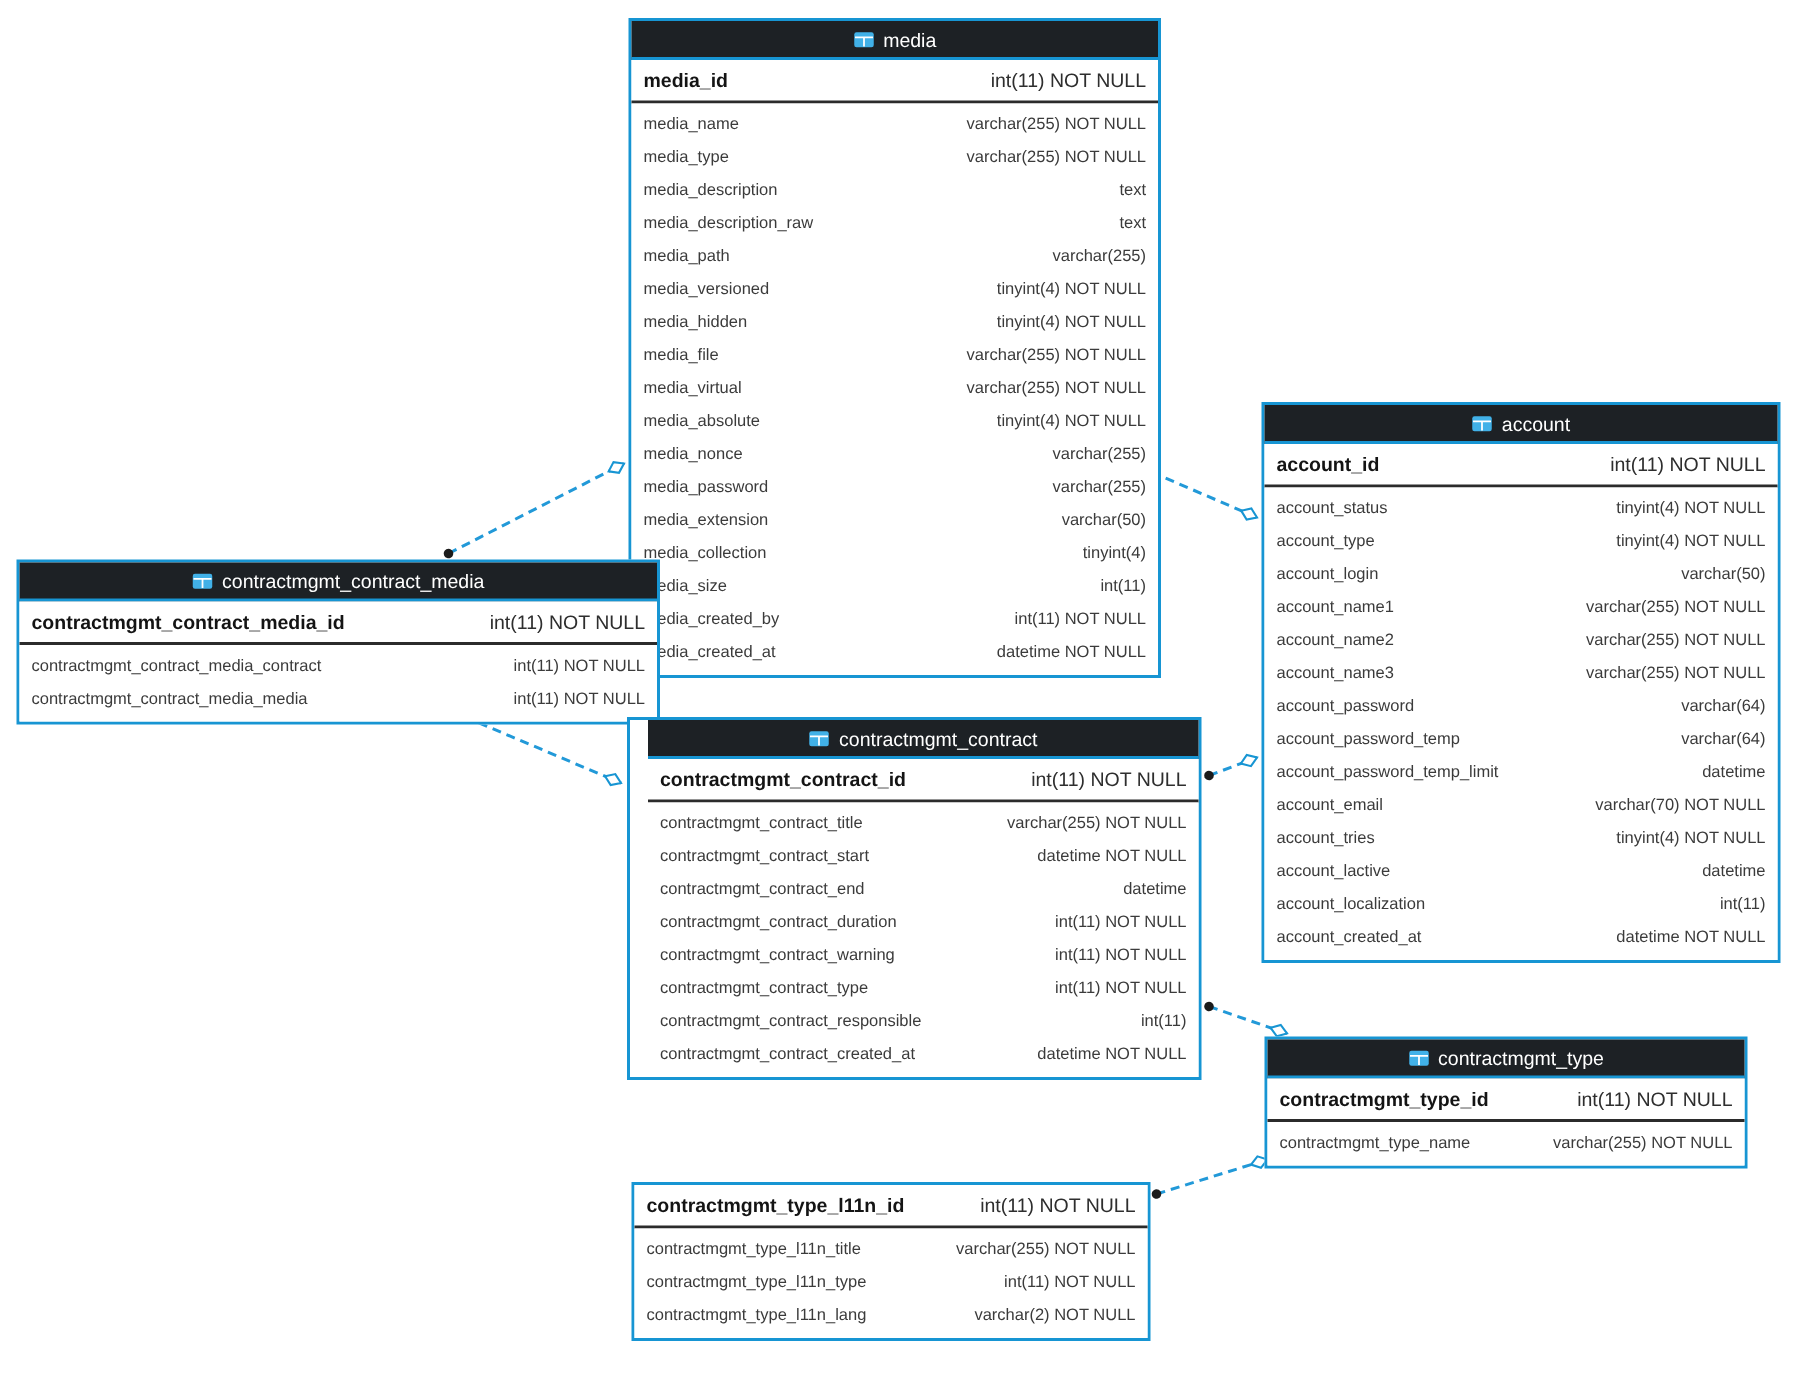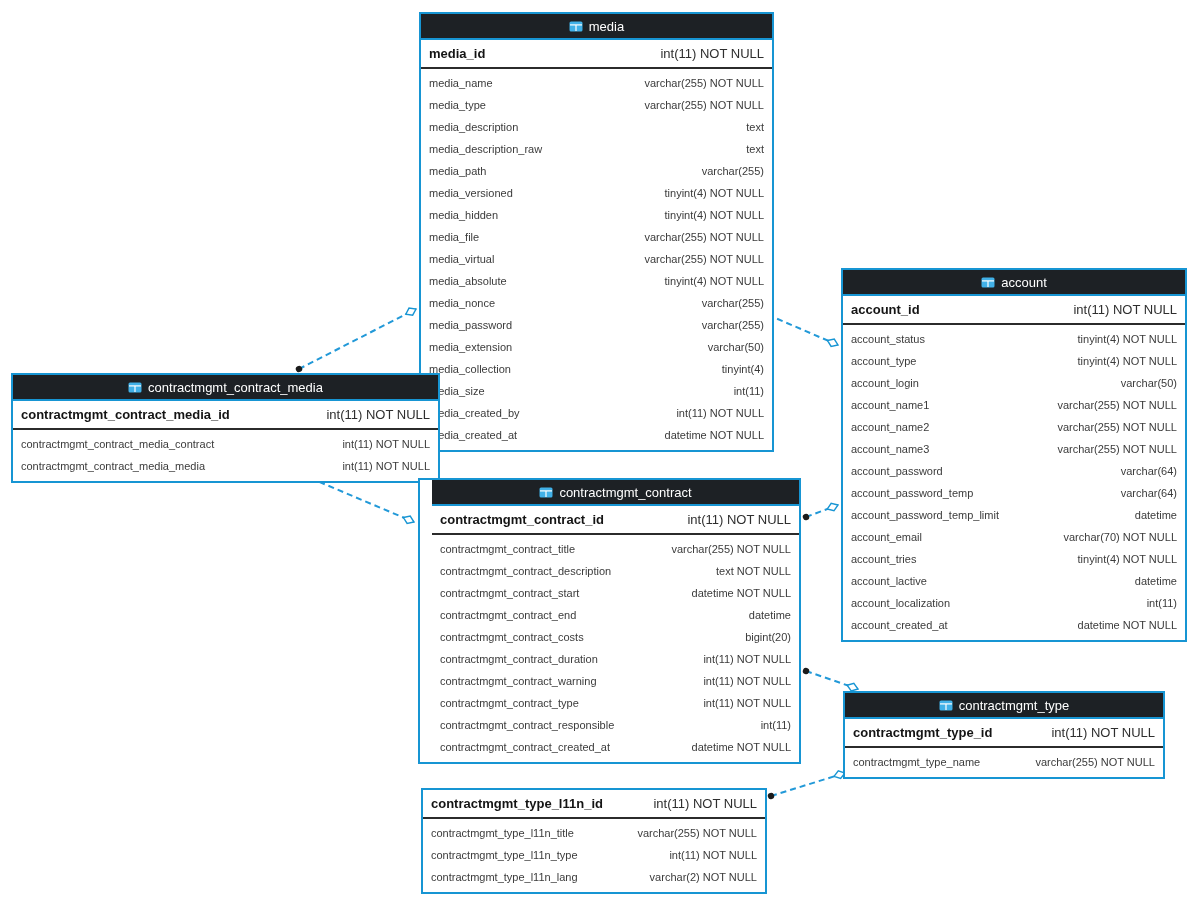--- a/index.html
+++ b/index.html
@@ -247,34 +247,26 @@
       <div class="pk-row">
         <span class="col-name">contractmgmt_contract_id</span>
         <span class="col-type">int(11) NOT NULL</span>
       </div>
       <div class="tbl-body">
         <div class="col-row">
           <span class="col-name">contractmgmt_contract_title</span>
           <span class="col-type">varchar(255) NOT NULL</span>
         </div>
         <div class="col-row">
-          <span class="col-name">contractmgmt_contract_description</span>
-          <span class="col-type">text NOT NULL</span>
-        </div>
-        <div class="col-row">
           <span class="col-name">contractmgmt_contract_start</span>
           <span class="col-type">datetime NOT NULL</span>
         </div>
         <div class="col-row">
           <span class="col-name">contractmgmt_contract_end</span>
           <span class="col-type">datetime</span>
-        </div>
-        <div class="col-row">
-          <span class="col-name">contractmgmt_contract_costs</span>
-          <span class="col-type">bigint(20)</span>
         </div>
         <div class="col-row">
           <span class="col-name">contractmgmt_contract_duration</span>
           <span class="col-type">int(11) NOT NULL</span>
         </div>
         <div class="col-row">
           <span class="col-name">contractmgmt_contract_warning</span>
           <span class="col-type">int(11) NOT NULL</span>
         </div>
         <div class="col-row">

